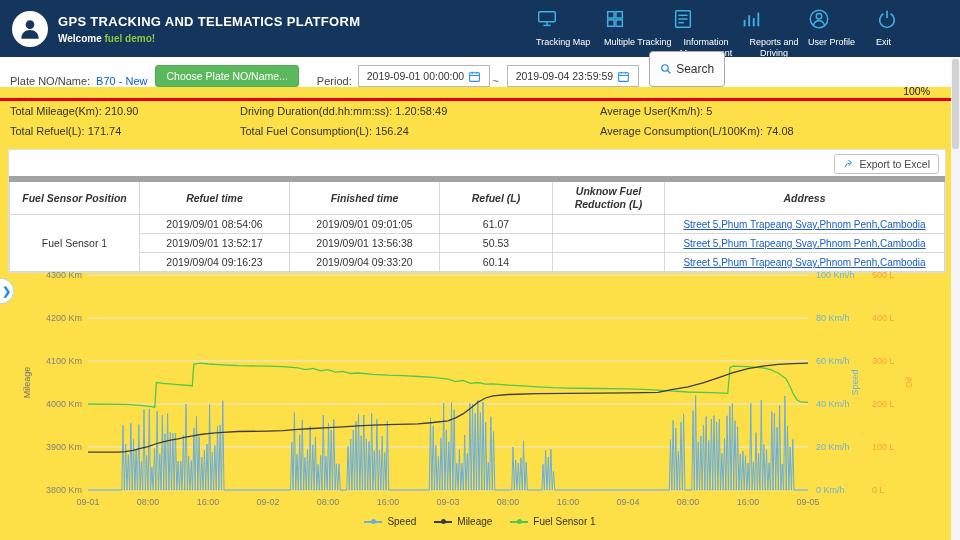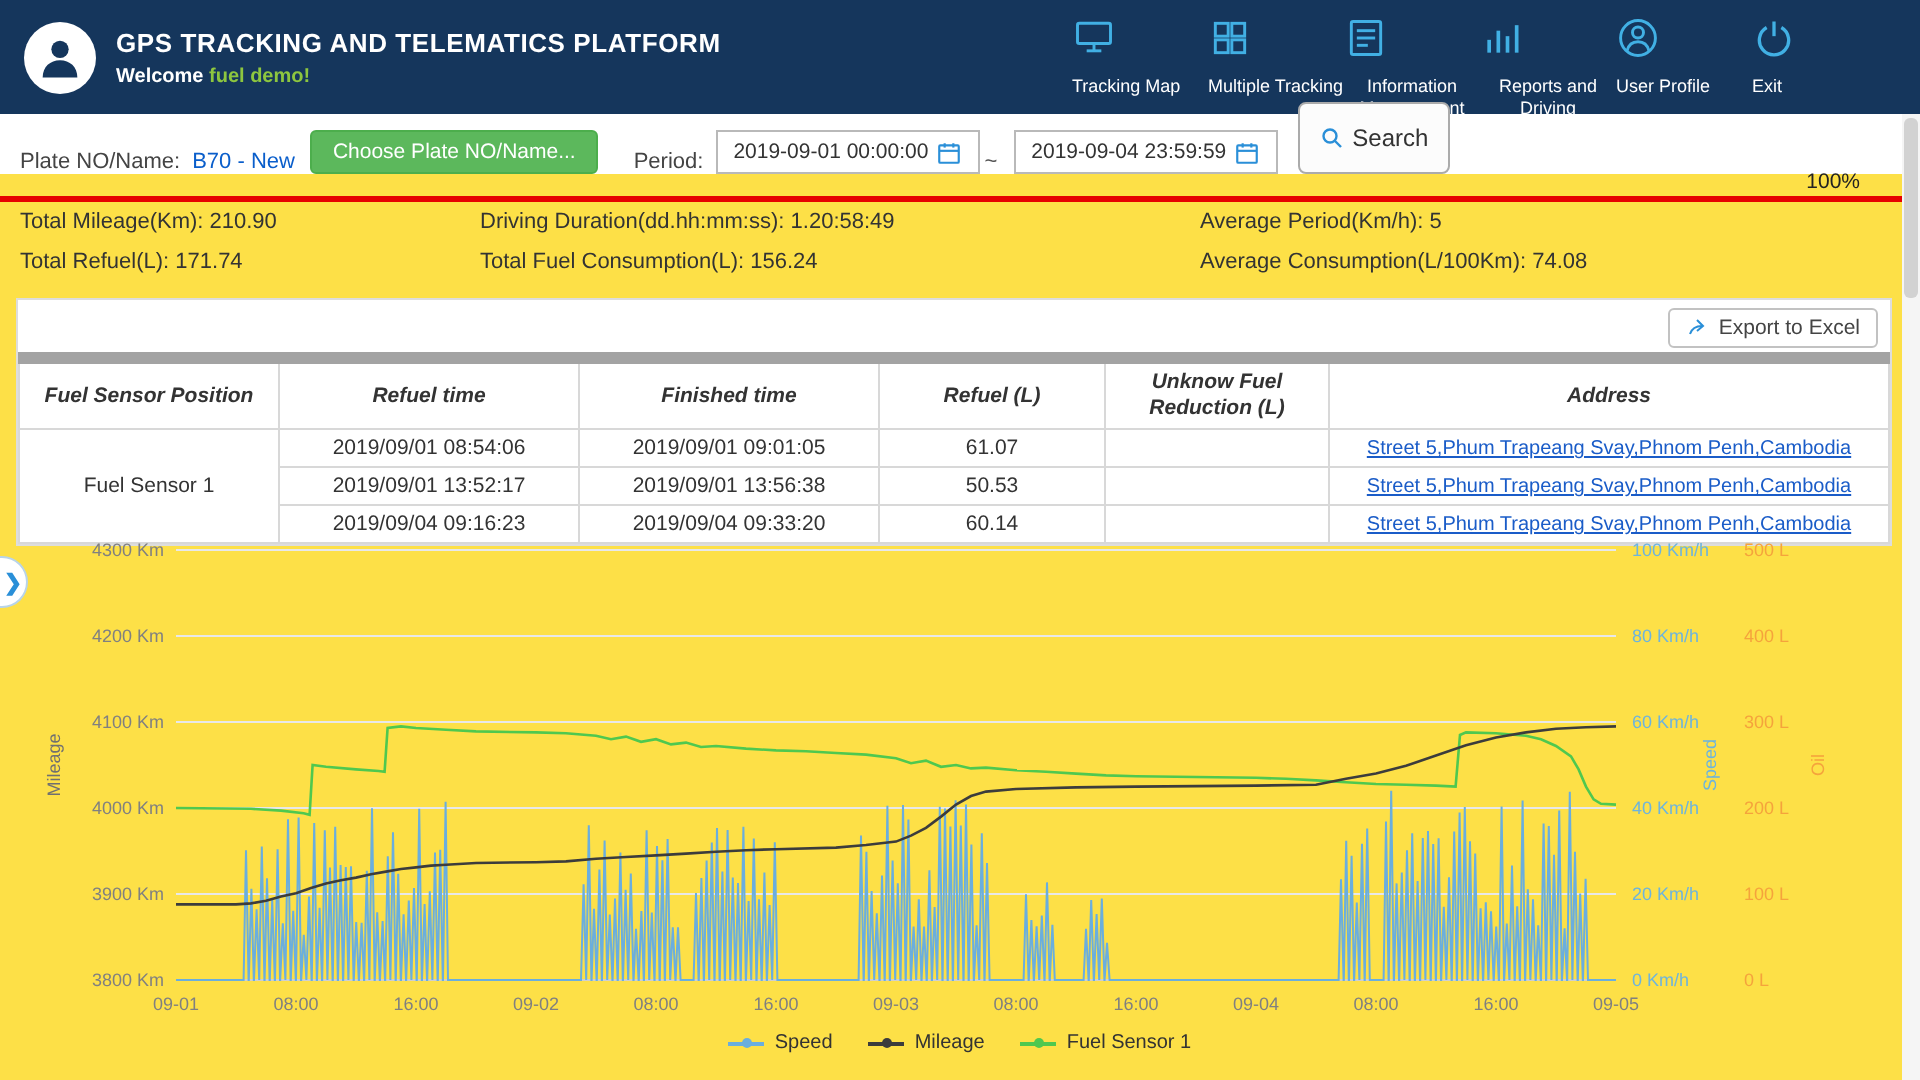--- a/index.html
+++ b/index.html
@@ -175,21 +175,21 @@
       <span>Search</span>
     </button>
   </div>
 
   <div class="percent">100%</div>
   <div class="red-line"></div>
 
   <div class="summary">
     <div class="sum-item"><span>Total Mileage(Km):</span> <span>210.90</span></div>
     <div class="sum-item"><span>Driving Duration(dd.hh:mm:ss):</span> <span>1.20:58:49</span></div>
-    <div class="sum-item"><span>Average Period(Km/h):</span> <span>5</span></div>
+    <div class="sum-item"><span>Average User(Km/h):</span> <span>5</span></div>
     <div class="sum-item"><span>Total Refuel(L):</span> <span>171.74</span></div>
     <div class="sum-item"><span>Total Fuel Consumption(L):</span> <span>156.24</span></div>
     <div class="sum-item"><span>Average Consumption(L/100Km):</span> <span>74.08</span></div>
   </div>
 
   <div class="table-panel">
     <div class="export-row">
       <button class="export-btn">
         <svg width="12" height="12" viewBox="0 0 24 24" fill="none" stroke="#2a8fd8" stroke-width="2">
           <path d="M4 18 c2-6 7-8 12-8"></path>

